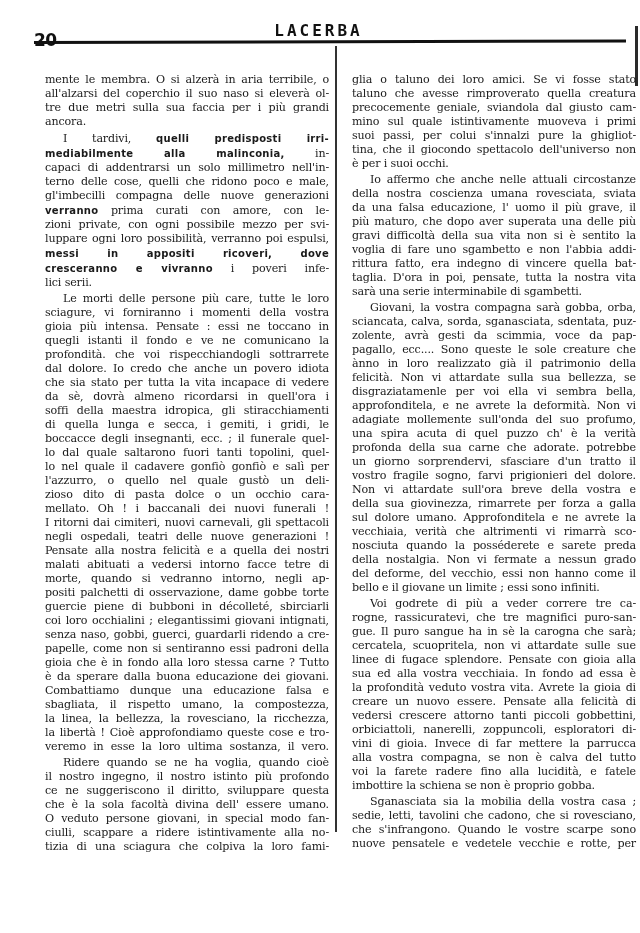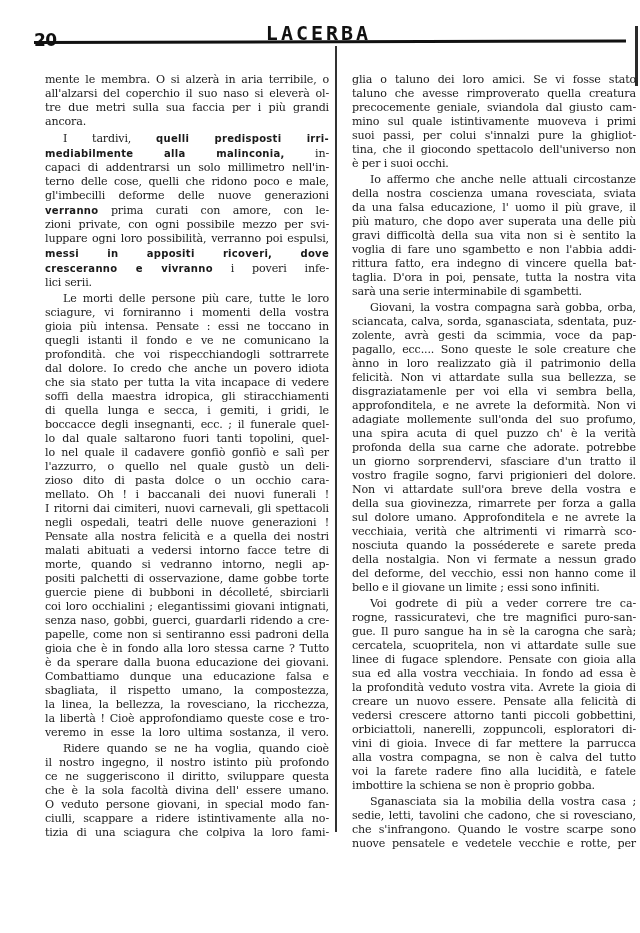--- a/index.html
+++ b/index.html
@@ -41,21 +41,21 @@
       color: #111;
     }
     .masthead {
       position: absolute;
       left: 0;
       right: 16px;
       top: 3px;
       text-align: center;
       font-family: "DejaVu Sans Mono", "Liberation Mono", monospace;
       font-weight: bold;
-      font-size: 20px;
+      font-size: 16px;
       letter-spacing: 3px;
       color: #111;
     }
     .header-rule {
       position: absolute;
       left: 34px;
       top: 41px;
       width: 592px;
       height: 3px;
       background: #111;
@@ -123,35 +123,36 @@
 <div class="column col-left" id="col-left">
     <span class="line">mente le membra. O si alzerà in aria terribile, o</span>
     <span class="line">all'alzarsi del coperchio il suo naso si eleverà ol-</span>
     <span class="line">tre due metri sulla sua faccia per i più grandi</span>
     <span class="line last">ancora.</span>
     <span class="gap"></span>
     <span class="line indent big"><span>I tardivi, </span><span class="bold-sans">quelli predisposti irri-</span></span>
     <span class="line big"><span class="bold-sans">mediabilmente alla malinconia,</span><span> in-</span></span>
     <span class="line">capaci di addentrarsi un solo millimetro nell'in-</span>
     <span class="line">terno delle cose, quelli che ridono poco e male,</span>
-    <span class="line">gl'imbecilli deforme delle nuove generazioni</span>
+    <span class="line">gl'imbecilli compagna delle nuove generazioni</span>
     <span class="line big"><span class="bold-sans">verranno</span><span> prima curati con amore, con le-</span></span>
     <span class="line">zioni private, con ogni possibile mezzo per svi-</span>
     <span class="line">luppare ogni loro possibilità, verranno poi espulsi,</span>
     <span class="line big"><span class="bold-sans">messi in appositi ricoveri, dove</span></span>
     <span class="line big"><span class="bold-sans">cresceranno e vivranno</span><span> i poveri infe-</span></span>
     <span class="line last">lici serii.</span>
     <span class="gap"></span>
     <span class="line indent">Le morti delle persone più care, tutte le loro</span>
     <span class="line">sciagure, vi forniranno i momenti della vostra</span>
     <span class="line">gioia più intensa. Pensate : essi ne toccano in</span>
     <span class="line">quegli istanti il fondo e ve ne comunicano la</span>
     <span class="line">profondità. che voi rispecchiandogli sottrarrete</span>
     <span class="line">dal dolore. Io credo che anche un povero idiota</span>
     <span class="line">che sia stato per tutta la vita incapace di vedere</span>
+    <span class="line">da sè, dovrà almeno ricordarsi in quell'ora i</span>
     <span class="line">soffi della maestra idropica, gli stiracchiamenti</span>
     <span class="line">di quella lunga e secca, i gemiti, i gridi, le</span>
     <span class="line">boccacce degli insegnanti, ecc. ; il funerale quel-</span>
     <span class="line">lo dal quale saltarono fuori tanti topolini, quel-</span>
     <span class="line">lo nel quale il cadavere gonfiò gonfiò e salì per</span>
     <span class="line">l'azzurro, o quello nel quale gustò un deli-</span>
     <span class="line">zioso dito di pasta dolce o un occhio cara-</span>
     <span class="line">mellato. Oh ! i baccanali dei nuovi funerali !</span>
     <span class="line">I ritorni dai cimiteri, nuovi carnevali, gli spettacoli</span>
     <span class="line">negli ospedali, teatri delle nuove generazioni !</span>

